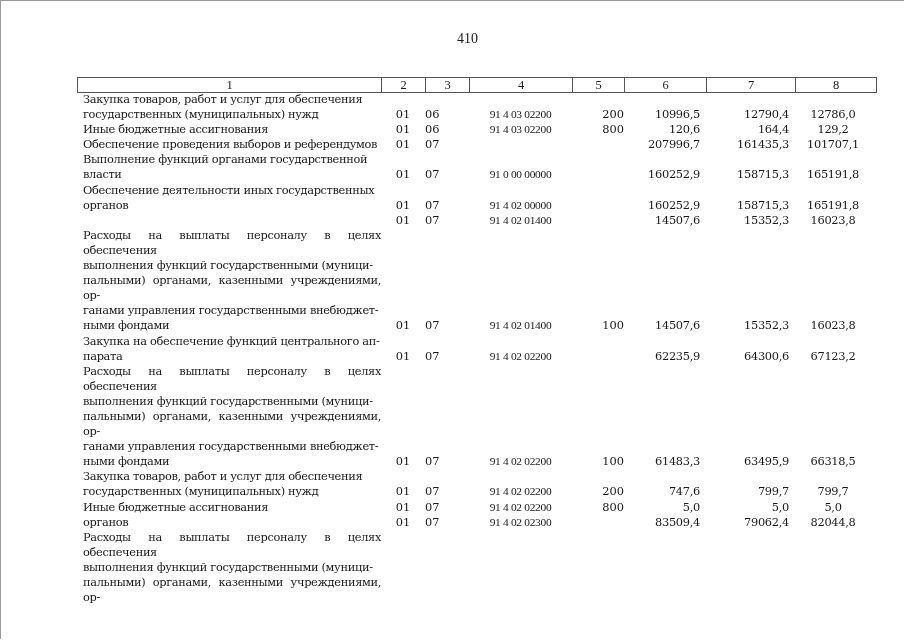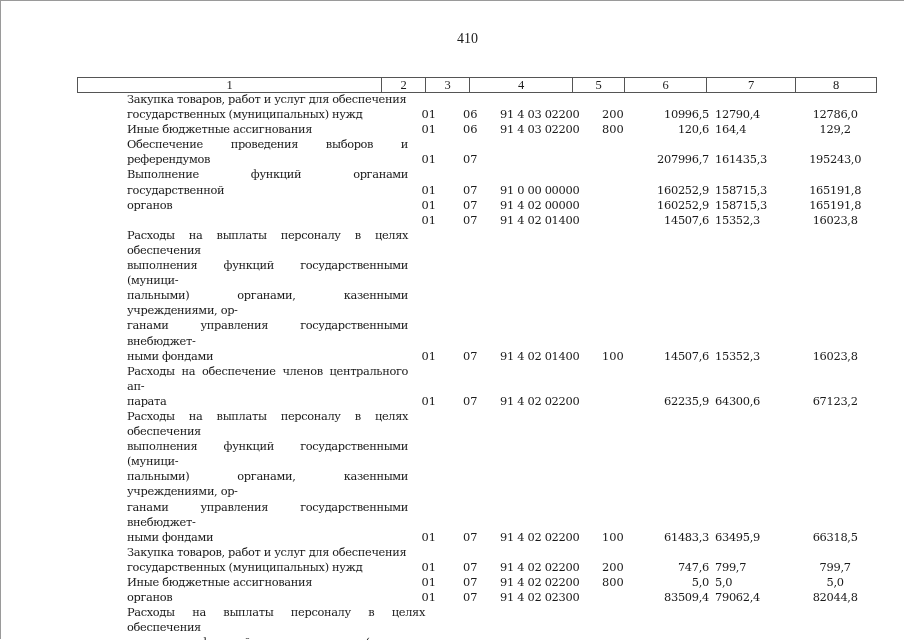--- a/index.html
+++ b/index.html
@@ -24,28 +24,28 @@
       font-family: "Liberation Serif", serif; font-size: 12.5px;
     }
     table.head td {
       border: 1px solid #555; height: 14px; padding: 0; text-align: center;
       line-height: 13px;
     }
     .rows {
       position: absolute; left: 77px; top: 92px; width: 799px;
       font-family: "DejaVu Serif", serif; font-size: 11.4px; line-height: 15.1px;
     }
-    .row { position: relative; display: flex; align-items: flex-end; margin-left: 44px; }
+    .row { position: relative; display: flex; align-items: flex-end; }
     .c1 { width: 304px; padding-left: 6px; box-sizing: border-box; text-align: justify; text-align-last: left; letter-spacing: -0.35px; }
     .c2 { width: 44px; text-align: center; }
-    .c3 { width: 44px; text-align: center; }
-    .c4 { width: 103px; text-align: center; letter-spacing: -0.3px; }
-    .c5 { width: 52px; text-align: center; }
+    .c3 { width: 44px; }
+    .c4 { width: 103px; text-align: center; letter-spacing: -0.3px; font-family: Liberation Serif, serif; }
+    .c5 { width: 52px; text-align: right; }
     .c6 { width: 82px; text-align: right; padding-right: 6px; box-sizing: border-box; letter-spacing: -0.3px; }
-    .c7 { width: 89px; text-align: left; padding-right: 6px; box-sizing: border-box; letter-spacing: -0.3px; }
+    .c7 { width: 89px; text-align: right; padding-right: 6px; box-sizing: border-box; letter-spacing: -0.3px; }
     .c8 { width: 81px; text-align: center; padding-right: 5px; box-sizing: border-box; letter-spacing: -0.3px; }
     .desc-line { display: block; }
   </style>
 </head>
 <body>
 
 <div class="page-frame"></div>
 
 <div class="page-number">410</div>
 
@@ -103,36 +103,38 @@
     <div class="row">
       <div class="c1">
         <span class="desc-line">Обеспечение проведения выборов и референдумов</span>
       </div>
       <div class="c2">01</div>
       <div class="c3">07</div>
       <div class="c4"></div>
       <div class="c5"></div>
       <div class="c6">207996,7</div>
       <div class="c7">161435,3</div>
-      <div class="c8">195243,0</div>
+      <div class="c8">101707,1</div>
     </div>
     <div class="row">
       <div class="c1">
         <span class="desc-line">Выполнение функций органами государственной</span>
+        <span class="desc-line">власти</span>
       </div>
       <div class="c2">01</div>
       <div class="c3">07</div>
       <div class="c4">91 0 00 00000</div>
       <div class="c5"></div>
       <div class="c6">160252,9</div>
       <div class="c7">158715,3</div>
       <div class="c8">165191,8</div>
     </div>
     <div class="row">
       <div class="c1">
+        <span class="desc-line">Обеспечение деятельности иных государственных</span>
         <span class="desc-line">органов</span>
       </div>
       <div class="c2">01</div>
       <div class="c3">07</div>
       <div class="c4">91 4 02 00000</div>
       <div class="c5"></div>
       <div class="c6">160252,9</div>
       <div class="c7">158715,3</div>
       <div class="c8">165191,8</div>
     </div>
@@ -158,21 +160,21 @@
       <div class="c2">01</div>
       <div class="c3">07</div>
       <div class="c4">91 4 02 01400</div>
       <div class="c5">100</div>
       <div class="c6">14507,6</div>
       <div class="c7">15352,3</div>
       <div class="c8">16023,8</div>
     </div>
     <div class="row">
       <div class="c1">
-        <span class="desc-line">Расходы на обеспечение членов центрального ап-</span>
+        <span class="desc-line">Закупка на обеспечение функций центрального ап-</span>
         <span class="desc-line">парата</span>
       </div>
       <div class="c2">01</div>
       <div class="c3">07</div>
       <div class="c4">91 4 02 02200</div>
       <div class="c5"></div>
       <div class="c6">62235,9</div>
       <div class="c7">64300,6</div>
       <div class="c8">67123,2</div>
     </div>

